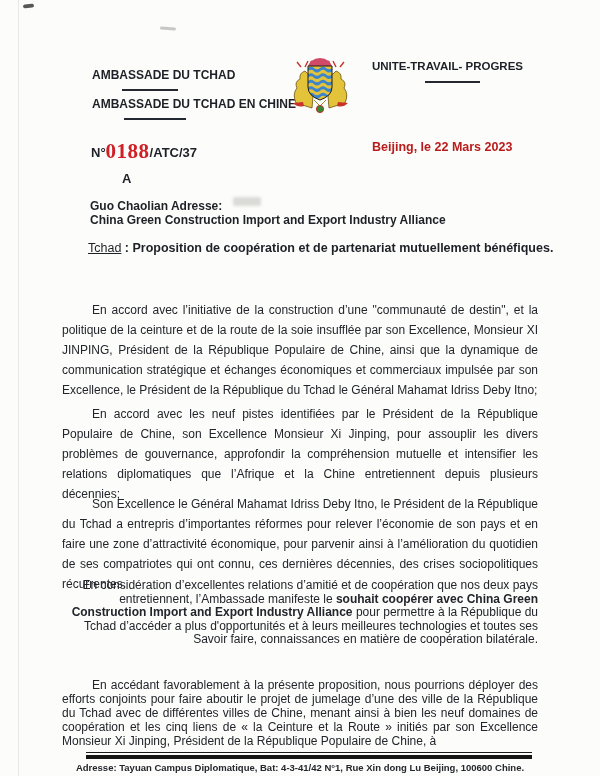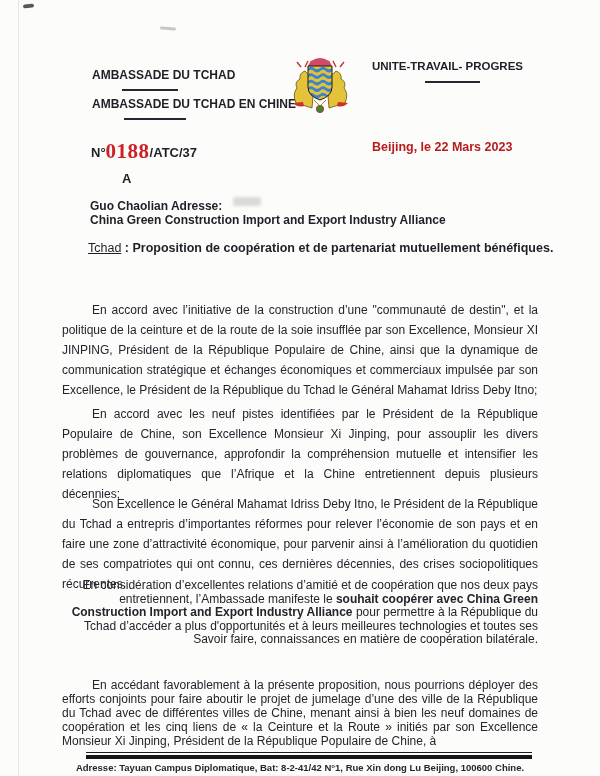--- a/index.html
+++ b/index.html
@@ -146,15 +146,15 @@
   <div class="para just p1">En accord avec l’initiative de la construction d’une "communauté de destin", et la politique de la ceinture et de la route de la soie insufflée par son Excellence, Monsieur XI JINPING, Président de la République Populaire de Chine, ainsi que la dynamique de communication stratégique et échanges économiques et commerciaux impulsée par son Excellence, le Président de la République du Tchad le Général Mahamat Idriss Deby Itno;</div>
   <div class="para just p2">En accord avec les neuf pistes identifiées par le Président de la République Populaire de Chine, son Excellence Monsieur Xi Jinping, pour assouplir les divers problèmes de gouvernance, approfondir la compréhension mutuelle et intensifier les relations diplomatiques que l’Afrique et la Chine entretiennent depuis plusieurs décennies;</div>
   <div class="para just p3">Son Excellence le Général Mahamat Idriss Deby Itno, le Président de la République du Tchad a entrepris d’importantes réformes pour relever l’économie de son pays et en faire une zone d’attractivité économique, pour parvenir ainsi à l’amélioration du quotidien de ses compatriotes qui ont connu, ces dernières décennies, des crises sociopolitiques récurrentes.</div>
   <div class="para tight p4">
     <span>En considération d’excellentes relations d’amitié et de coopération que nos deux pays entretiennent, l’Ambassade manifeste le </span><span class="b">souhait coopérer avec China Green Construction Import and Export Industry Alliance</span><span> pour permettre à la République du Tchad d’accéder a plus d'opportunités et à leurs meilleures technologies et toutes ses Savoir faire, connaissances en matière de coopération bilatérale.</span>
   </div>
   <div class="para p5">En accédant favorablement à la présente proposition, nous pourrions déployer des efforts conjoints pour faire aboutir le projet de jumelage d’une des ville de la République du Tchad avec de différentes villes de Chine, menant ainsi à bien les neuf domaines de coopération et les cinq liens de « la Ceinture et la Route » initiés par son Excellence Monsieur Xi Jinping, Président de la République Populaire de Chine, à</div>
 
   <div class="foot-rule-thin"></div>
   <div class="foot-rule-thick"></div>
-  <div class="foot-address">Adresse: Tayuan Campus Diplomatique, Bat: 8-2-41/42 N°1, Rue Xin dong Lu Beijing, 100600 Chine.</div>
+  <div class="foot-address">Adresse: Tayuan Campus Diplomatique, Bat: 4-3-41/42 N°1, Rue Xin dong Lu Beijing, 100600 Chine.</div>
 
 </div>
 
 </body></html>

